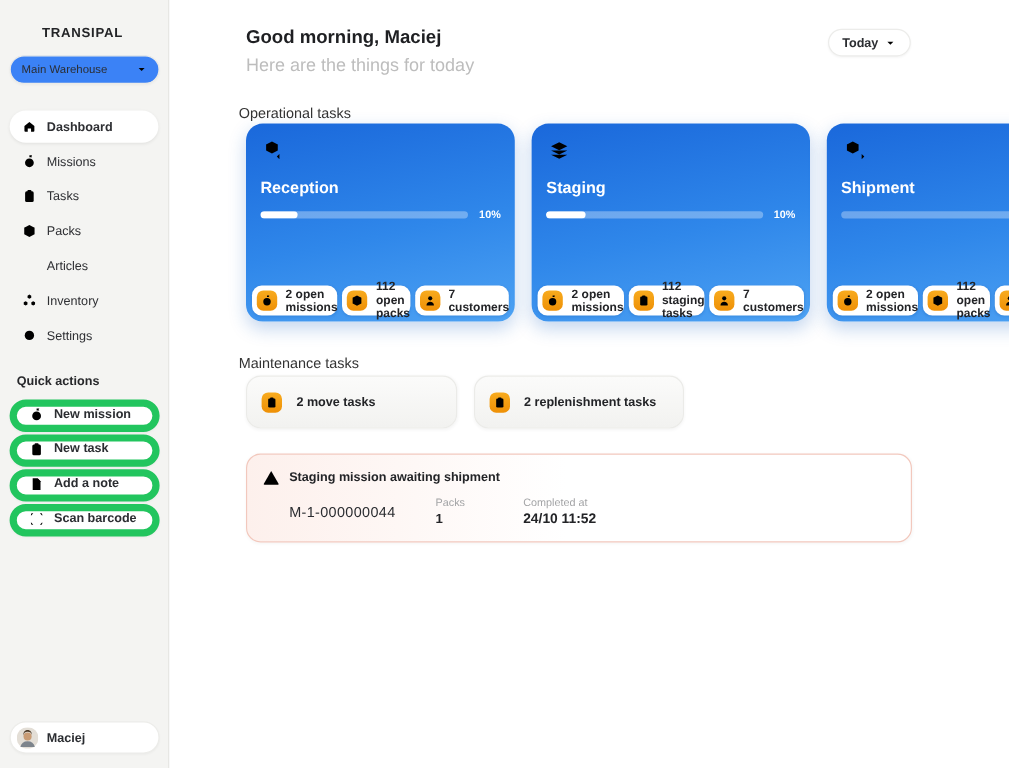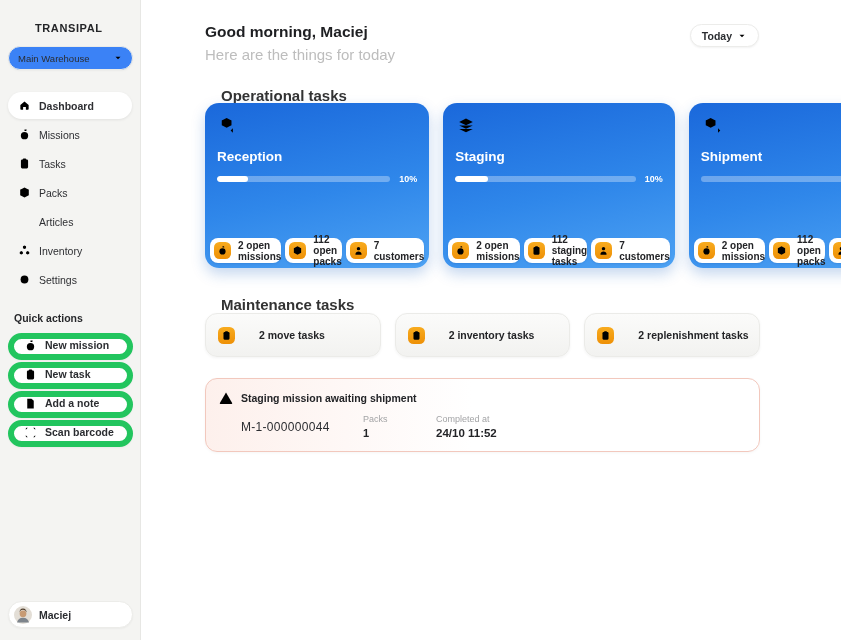--- a/index.html
+++ b/index.html
@@ -51,21 +51,21 @@
   .greeting { position:absolute; left:205px; top:23px; }
   .greeting h1 { font-size:15.5px; font-weight:700; color:#1e1f22; }
   .greeting p { font-size:15px; font-weight:500; color:#bdbdbd; margin-top:5px; }
   .today-btn {
     position:absolute; right:82px; top:24px; height:23px; padding:0 11px;
     border-radius:12px; background:#fff; border:1px solid #ececea;
     box-shadow:0 1px 2px rgba(0,0,0,.05); display:flex; align-items:center; gap:5px;
     font-size:10.5px; font-weight:600; color:#2b2d31; cursor:pointer; font-family:inherit;
   }
 
-  .section-label { position:absolute; left:221px; font-size:15px; font-weight:700; color:#333; }
+  .section-label { position:absolute; left:199px; font-size:12px; font-weight:400; color:#333; }
   .sec-op { top:87px; }
   .sec-mt { top:296px; }
 
   
   .op-grid {
     position:absolute; left:205px; top:103px; width:555px; height:165px;
     display:grid; grid-template-columns:repeat(3,1fr); gap:14px;
   }
   .op-card {
     border-radius:14px; background:linear-gradient(168deg,#1a68db 0%,#2f87ea 55%,#4da2f3 100%);
@@ -92,21 +92,21 @@
   }
 
   
   .mt-grid {
     position:absolute; left:205px; top:313px; width:555px; height:44px;
     display:grid; grid-template-columns:repeat(3,1fr); gap:14px;
   }
   .mt-card {
     border-radius:12px; background:linear-gradient(180deg,#fbfbfa,#f2f2f0);
     border:1px solid #ebebe8; box-shadow:0 1px 3px rgba(0,0,0,.05);
-    display:flex; align-items:center; gap:24px; padding-left:12px; cursor:pointer;
+    display:flex; align-items:center; gap:12px; padding-left:12px; cursor:pointer;
   }
   .mt-card .lbl { font-size:10.5px; font-weight:700; color:#232427; }
 
   
   .alert-card {
     position:absolute; left:205px; top:378px; width:555px; height:74px;
     border-radius:12px; border:1px solid #f2c8bd;
     background:linear-gradient(90deg,#fdf0ec 0%,#ffffff 48%);
     box-shadow:0 1px 3px rgba(0,0,0,.04);
     padding:11px 12px 0 12px;
@@ -455,28 +455,20 @@
         </svg>
       </span>
     <span class="lbl">2 move tasks</span>
   </div>
   <div class="mt-card">
     <span class="orange-sq">
         <svg class="stroke-ic" width="11" height="11">
           <use href="#i-task"></use>
         </svg>
       </span>
-    <span class="lbl">2 inventory tasks</span>
-  </div>
-  <div class="mt-card">
-    <span class="orange-sq">
-        <svg class="stroke-ic" width="11" height="11">
-          <use href="#i-task"></use>
-        </svg>
-      </span>
     <span class="lbl">2 replenishment tasks</span>
   </div>
 </div>
 
 <div class="alert-card">
   <div class="alert-title-row">
     <svg class="stroke-ic warn" width="16" height="16">
         <use href="#i-warning"></use>
       </svg>
     <span class="alert-title">Staging mission awaiting shipment</span>

